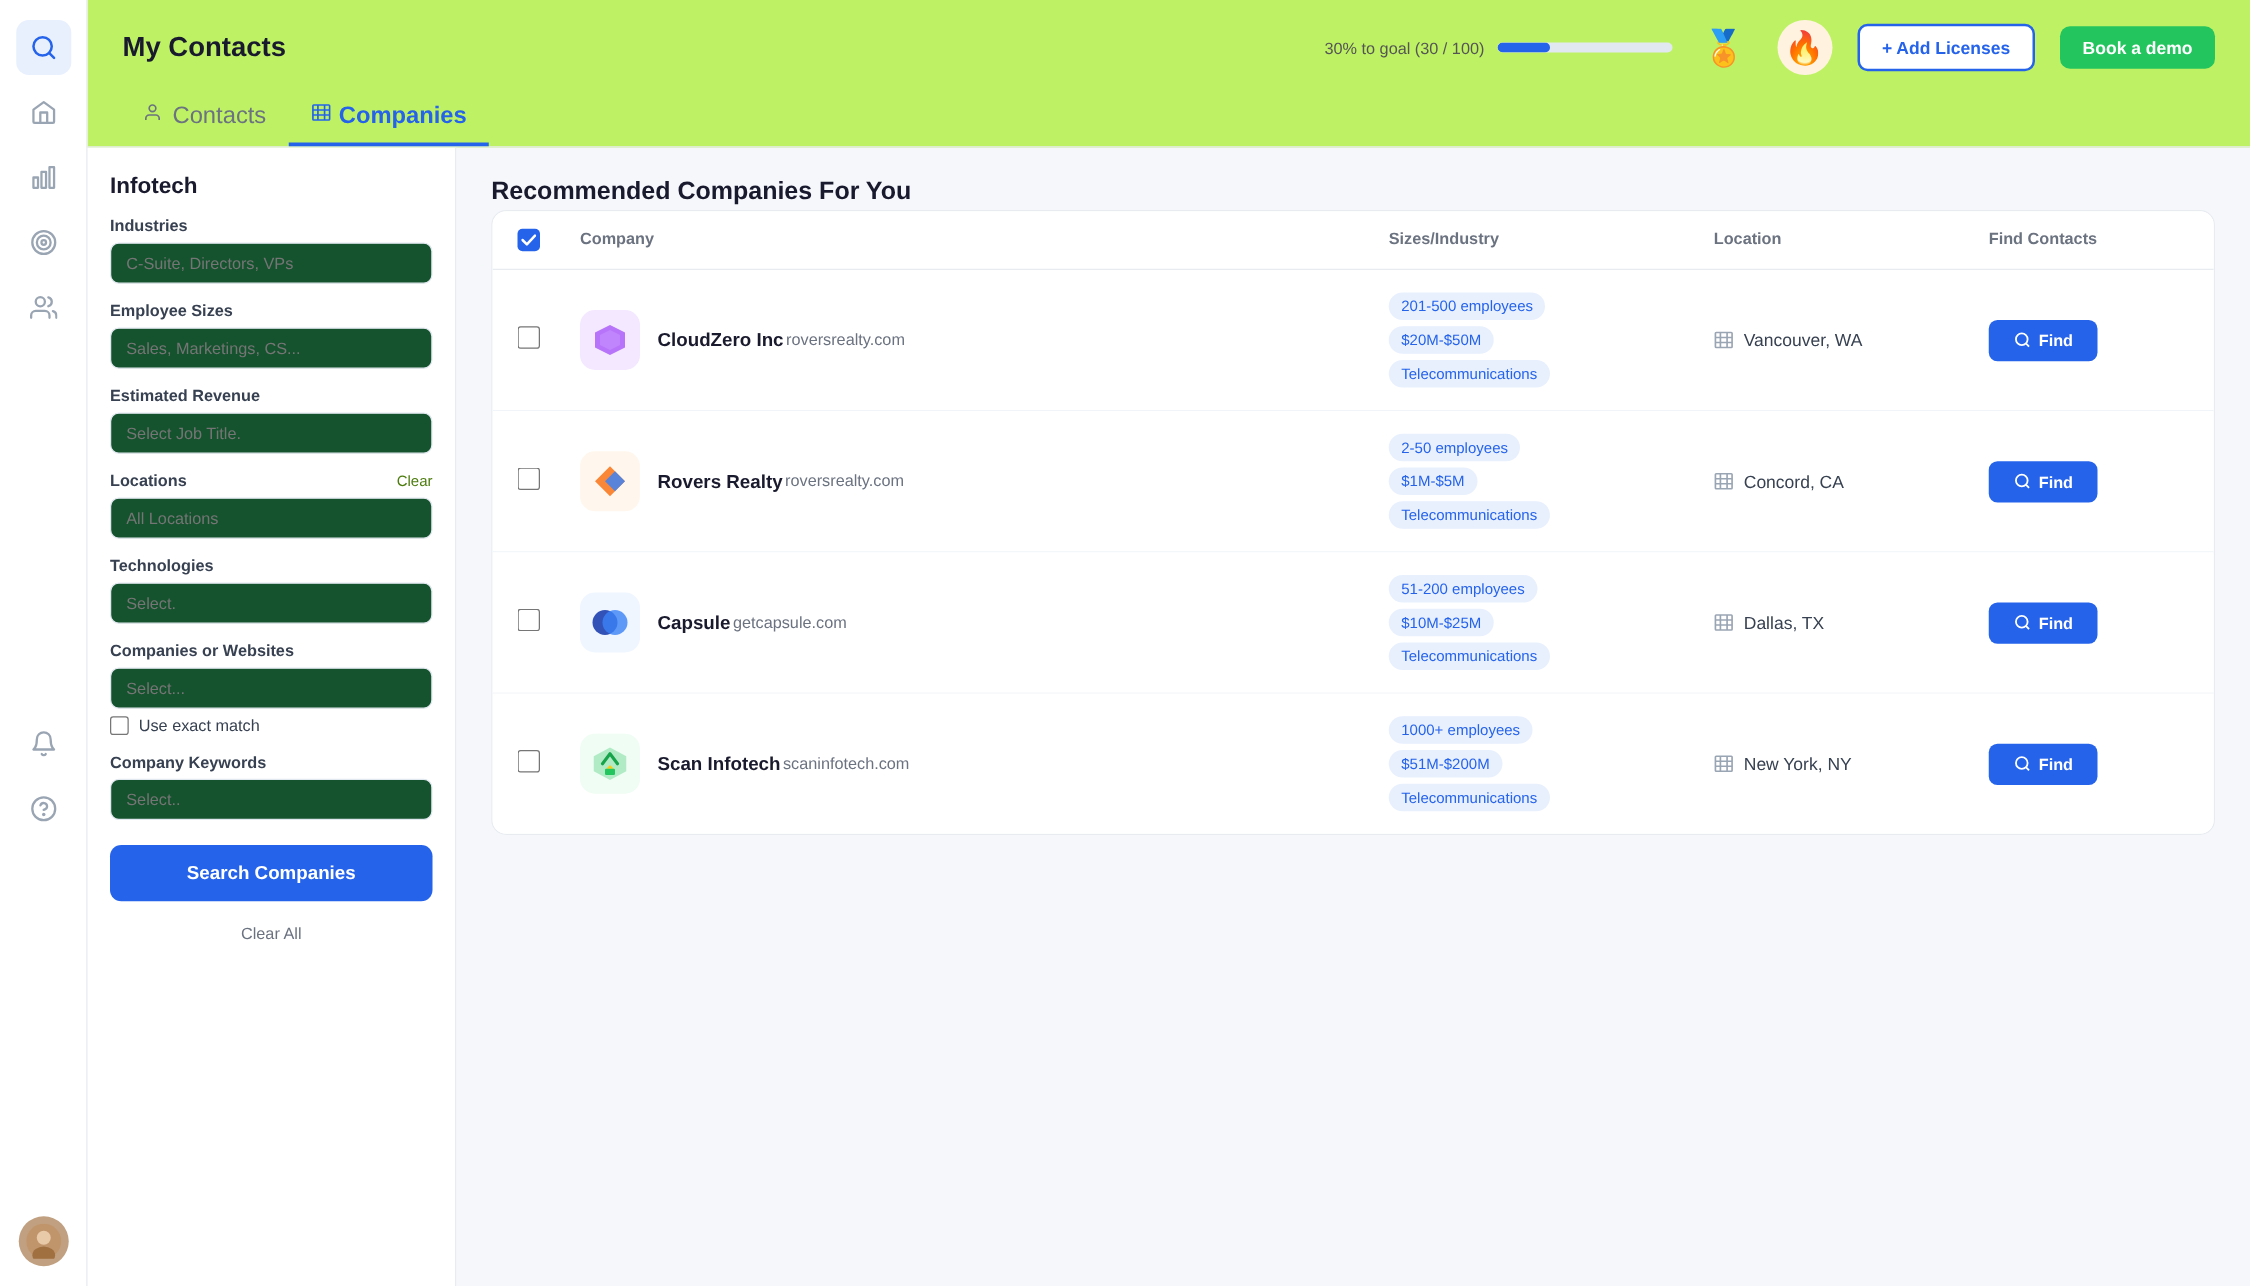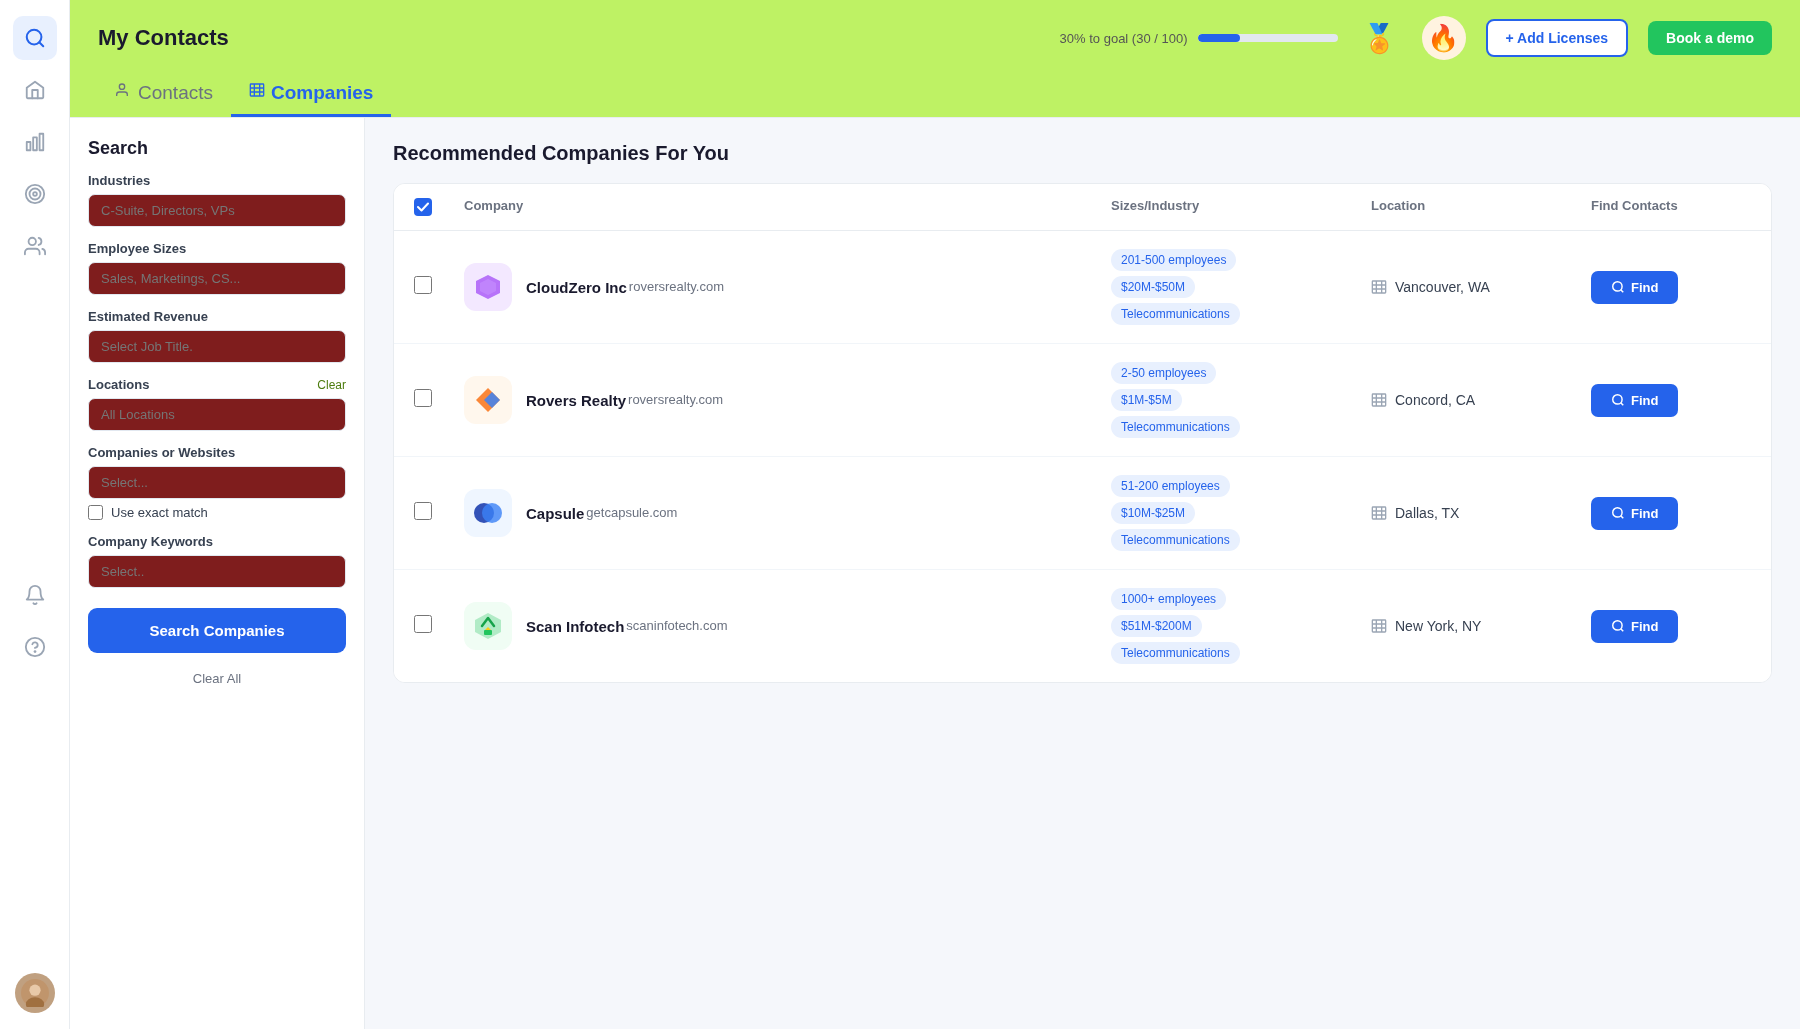--- a/index.html
+++ b/index.html
@@ -177,21 +177,21 @@
       cursor: pointer;
       text-decoration: none;
     }
     .filter-input {
       width: 100%;
       padding: 8px 12px;
       border: 1px solid #e2e8f0;
       border-radius: 7px;
       font-size: 13px;
       color: #9aa5b4;
-      background: #7f1d1d;
+      background: #14532d;
       outline: none;
     }
     .exact-match-row {
       display: flex;
       align-items: center;
       gap: 8px;
     }
     .exact-match-checkbox {
       width: 15px; height: 15px;
       accent-color: #2563eb;
@@ -227,21 +227,21 @@
     
     .results-panel {
       flex: 1;
       overflow-y: auto;
       padding: 24px 28px;
     }
     .results-title {
       font-size: 20px;
       font-weight: 700;
       color: #1a1a2e;
-      margin-bottom: 18px;
+      margin-bottom: 3px;
     }
     .table-container {
       background: #fff;
       border-radius: 12px;
       border: 1px solid #e8ecf0;
       overflow: hidden;
     }
     .table-header {
       display: grid;
       grid-template-columns: 50px 1fr 260px 220px 160px;
@@ -433,21 +433,21 @@
             <path d="M8 3v18M16 3v18M2 9h20M2 15h20"></path>
           </svg>
         <span>Companies</span>
       </div>
     </div>
   </div>
 
   <div class="body">
 
     <div class="filters-panel">
-      <div class="filters-title">Search</div>
+      <div class="filters-title">Infotech</div>
 
       <div class="filter-group">
         <div class="filter-label-row">
           <span class="filter-label">Industries</span>
         </div>
         <input class="filter-input" type="text" placeholder="C-Suite, Directors, VPs" style="">
       </div>
 
       <div class="filter-group">
         <div class="filter-label-row">
@@ -464,20 +464,26 @@
       </div>
 
       <div class="filter-group">
         <div class="filter-label-row">
           <span class="filter-label">Locations</span>
           <a class="filter-clear-link" href="#">Clear</a>
         </div>
         <input class="filter-input" type="text" placeholder="All Locations" style="">
       </div>
 
+      <div class="filter-group">
+        <div class="filter-label-row">
+          <span class="filter-label">Technologies</span>
+        </div>
+        <input class="filter-input" type="text" placeholder="Select." style="">
+      </div>
 
       <div class="filter-group">
         <div class="filter-label-row">
           <span class="filter-label">Companies or Websites</span>
         </div>
         <input class="filter-input" type="text" placeholder="Select..." style="">
         <div class="exact-match-row">
           <input type="checkbox" class="exact-match-checkbox" style="">
           <span class="exact-match-label">Use exact match</span>
         </div>

